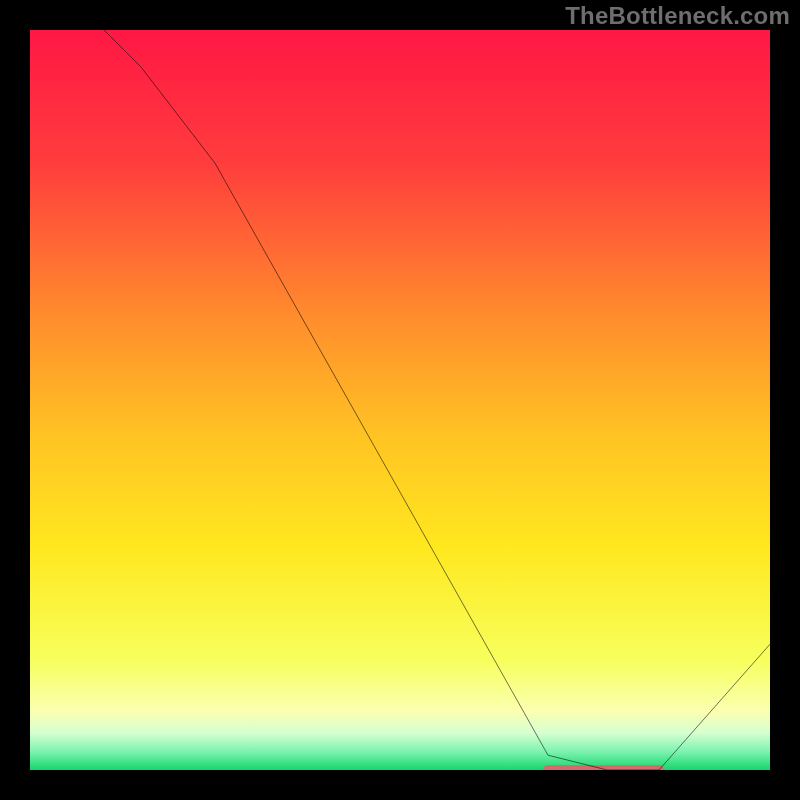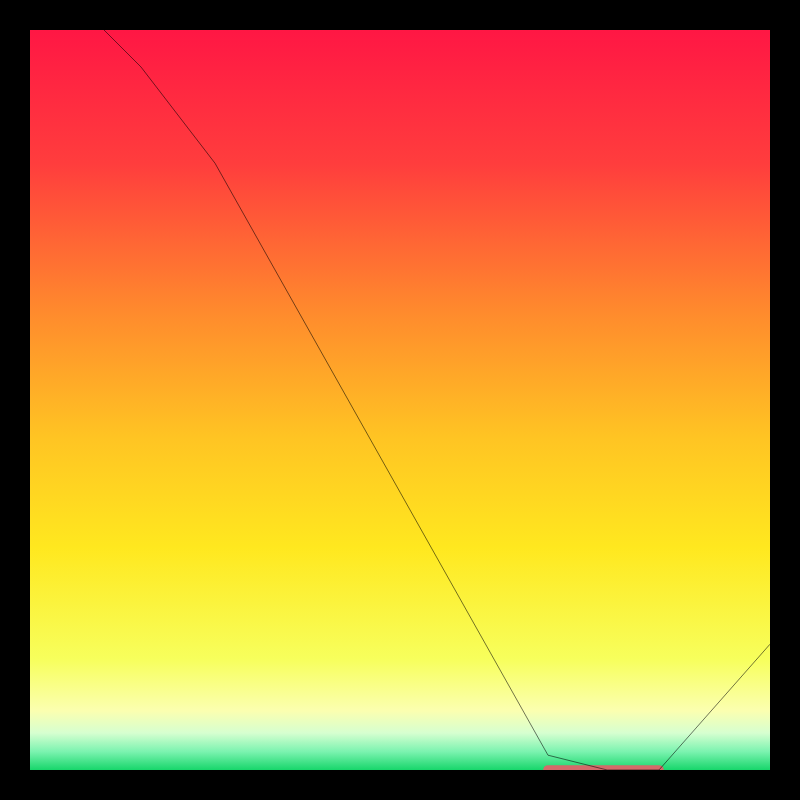--- a/index.html
+++ b/index.html
@@ -33,20 +33,21 @@
     left: 30px;
     width: 740px;
     height: 740px;
     display: block;
   }
 </style>
 </head>
 <body>
 
 <div class="outer">
+  <div class="watermark">TheBottleneck.com</div>
 
   <svg class="plot" viewBox="0 0 100 100" preserveAspectRatio="none">
     <defs>
       <linearGradient id="bg-grad" x1="0" y1="0" x2="0" y2="1">
       <stop offset="0%" stop-color="#ff1744"></stop>
           <stop offset="18%" stop-color="#ff3d3d"></stop>
           <stop offset="38%" stop-color="#ff8a2d"></stop>
           <stop offset="55.00000000000001%" stop-color="#ffc423"></stop>
           <stop offset="70%" stop-color="#ffe81f"></stop>
           <stop offset="85%" stop-color="#f7ff5c"></stop>

